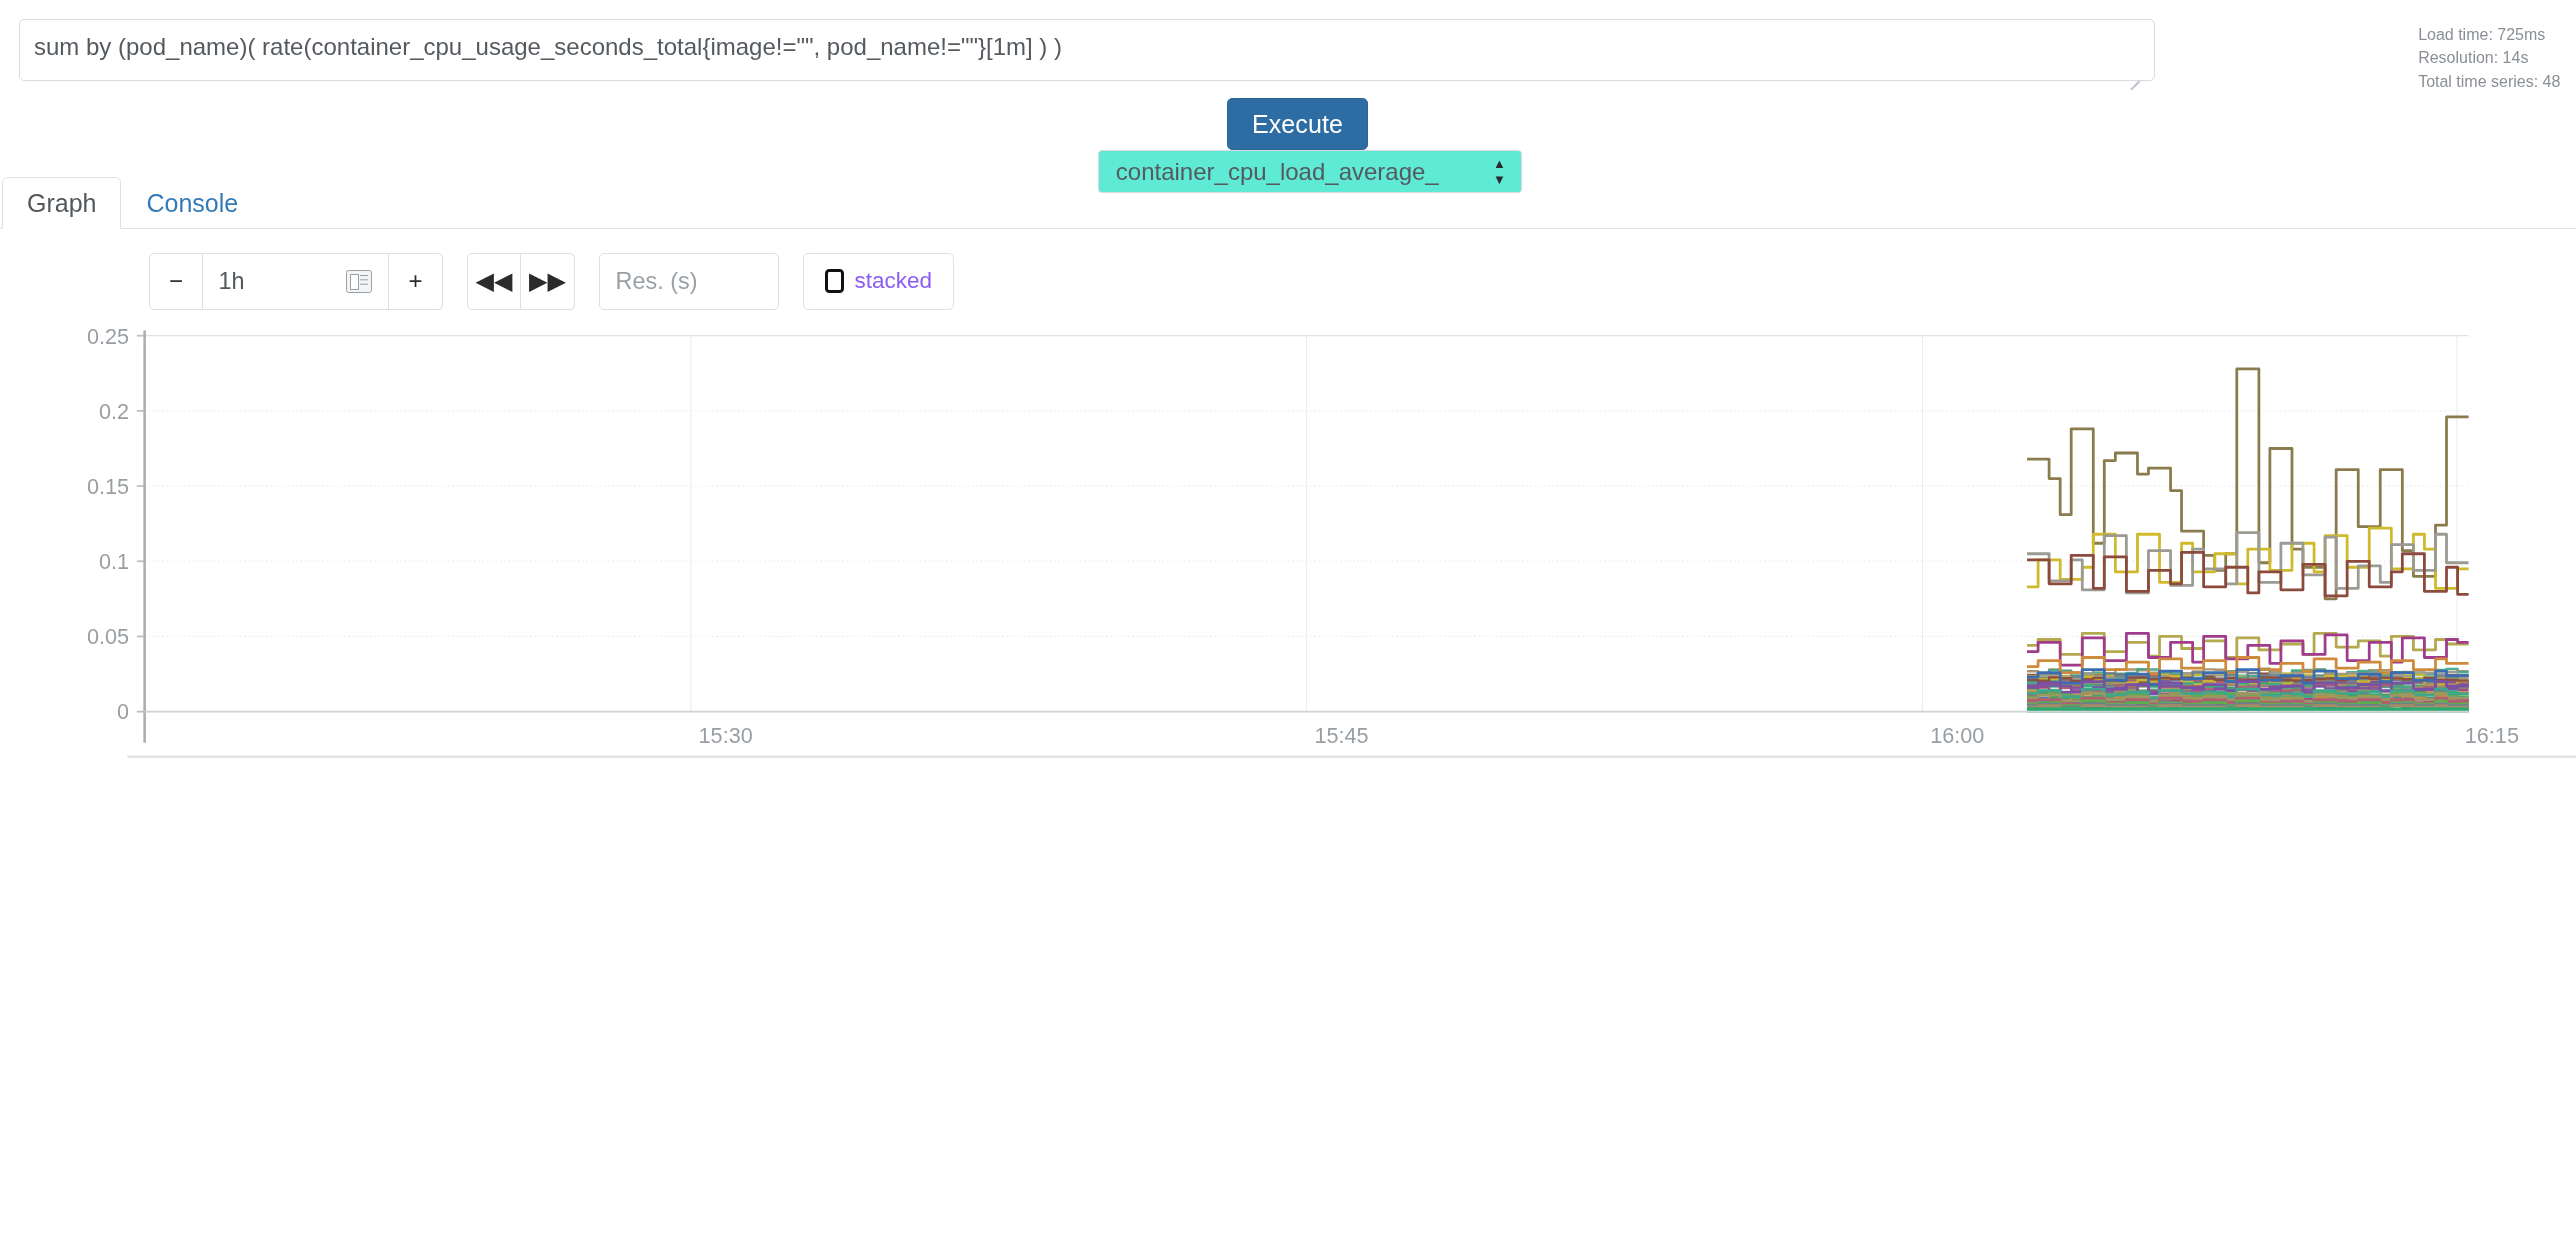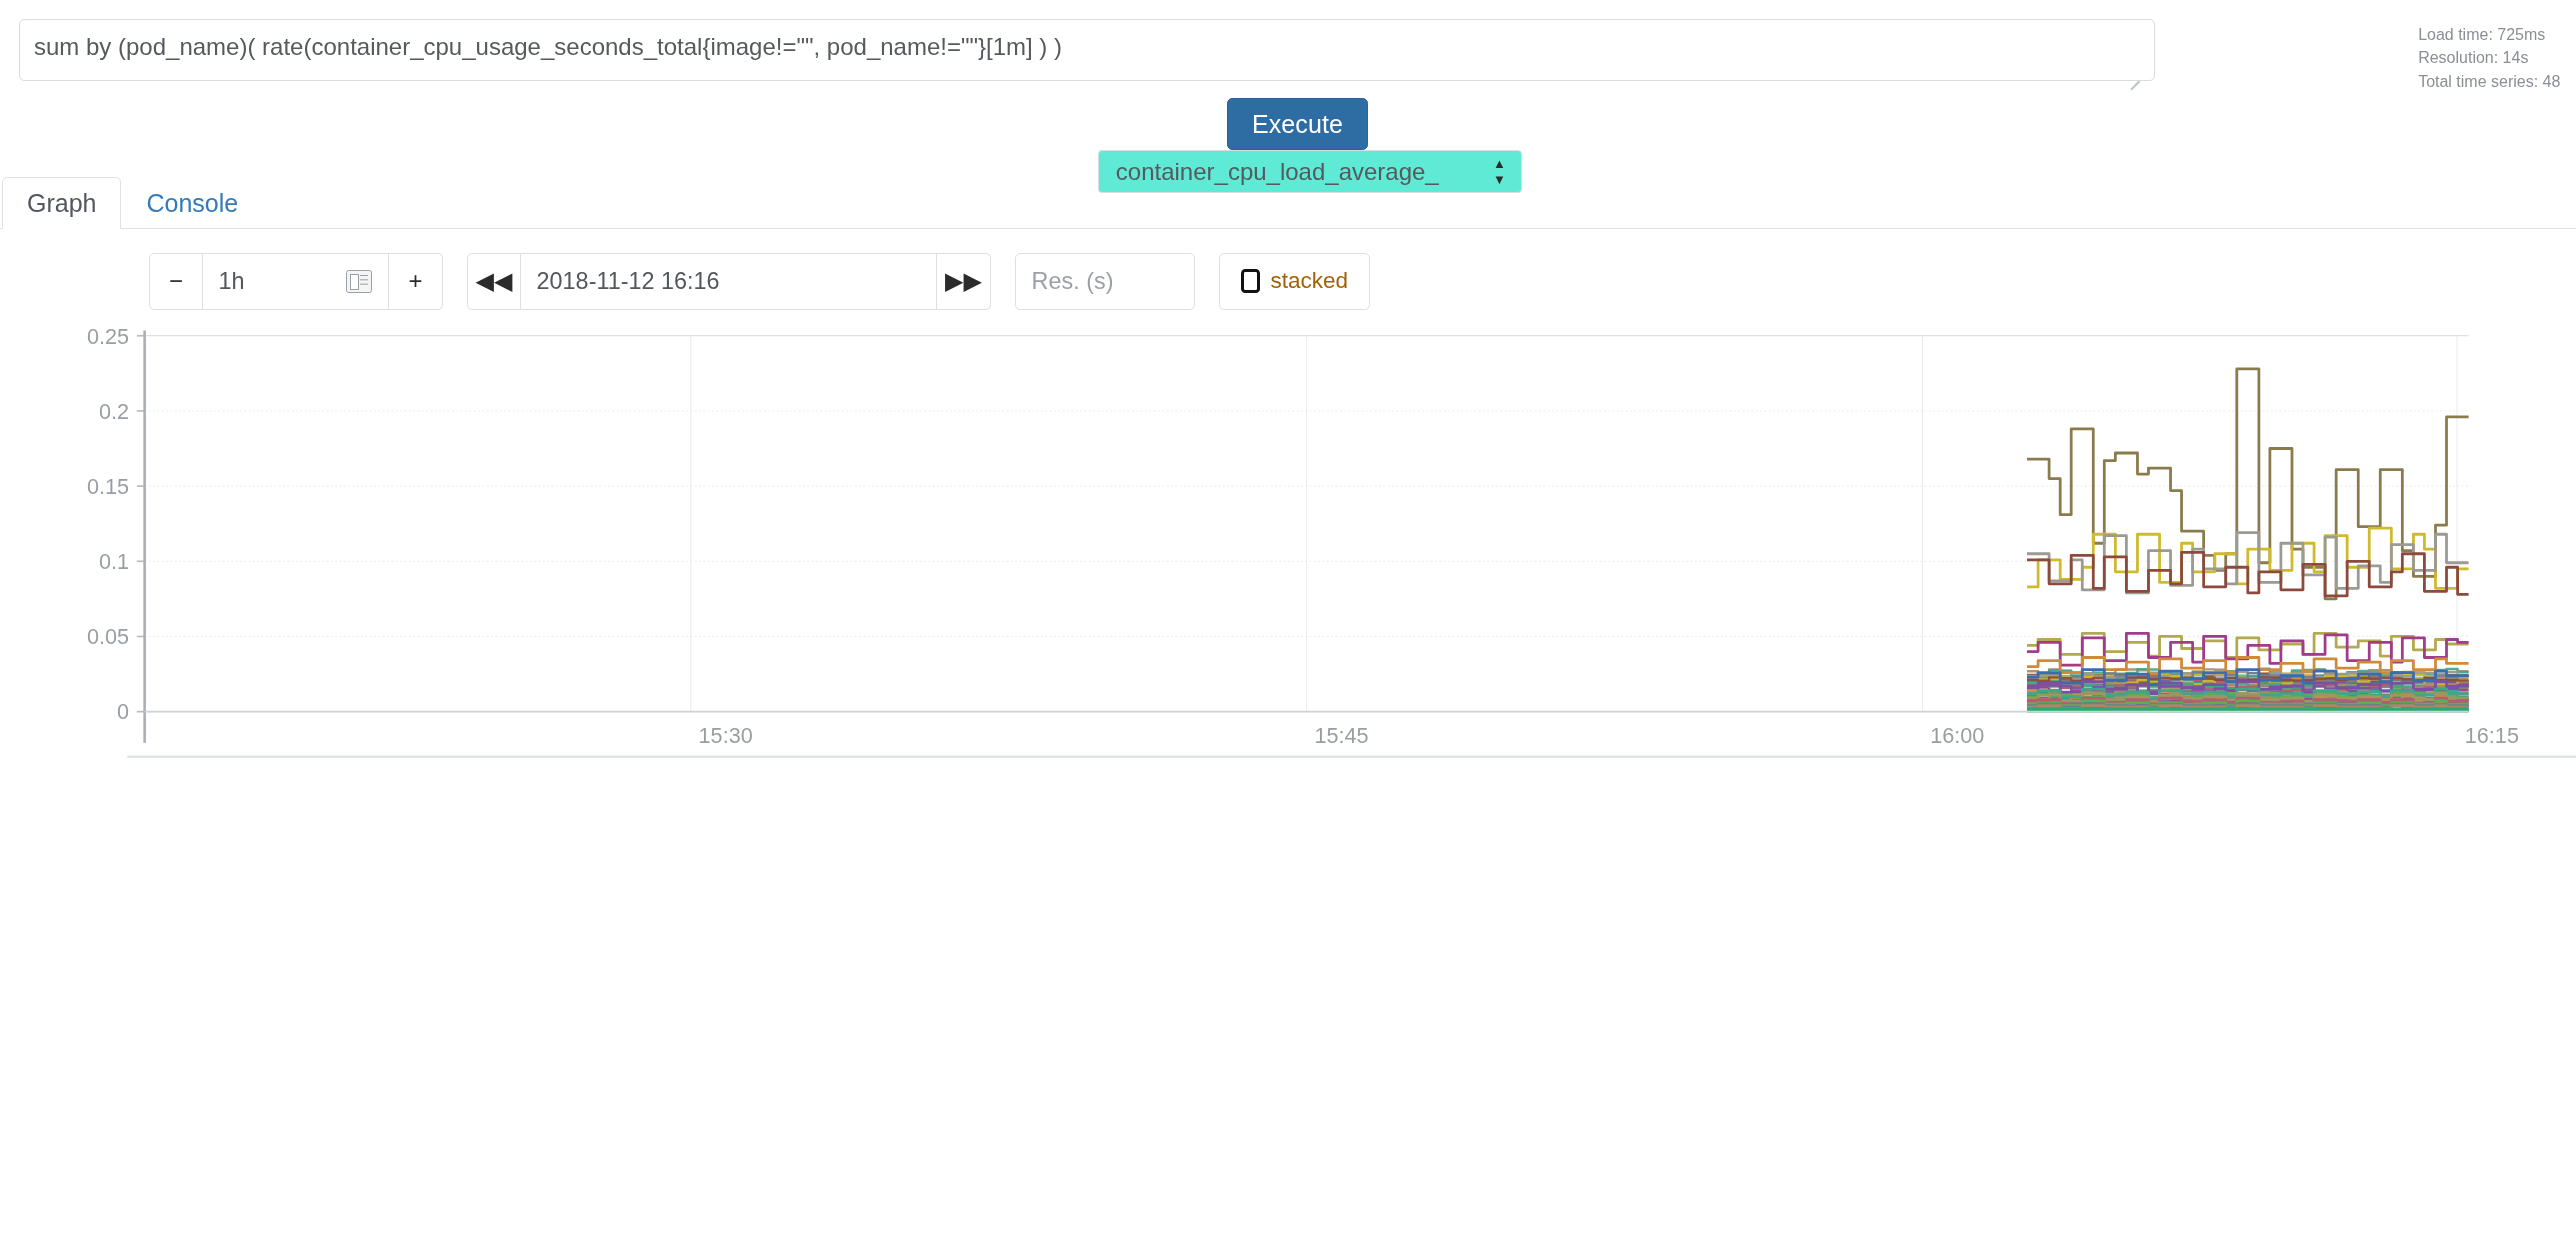--- a/index.html
+++ b/index.html
@@ -213,21 +213,21 @@
   }
   .stacked-box {
     border: 1.7px solid #dcdfe3;
     background: #fff;
     height: 57px;
     border-radius: 5.2px;
     display: flex; align-items: center;
     gap: 10.4px;
     padding: 0 21px;
     font-size: 22.5px;
-    color: #a16207;
+    color: #8b5cf6;
     cursor: pointer;
   }
   .stacked-glyph {
     width: 19px; height: 24px;
     border: 3.5px solid #111;
     border-radius: 4.3px;
     display: inline-block;
     flex: 0 0 auto;
   }
 
@@ -290,23 +290,20 @@
     <button class="ctl-btn">−</button>
     <div class="ctl-field range-field">
       <span class="range-val">1h</span>
       <span class="range-icon"></span>
     </div>
     <button class="ctl-btn">+</button>
   </div>
 
   <div class="ctl-group">
     <button class="ctl-btn">◀◀</button>
-    <div class="ctl-field time-field">
-      <span>2018-11-12 16:16</span>
-    </div>
     <button class="ctl-btn">▶▶</button>
   </div>
 
   <div class="ctl-field res-field">
     <span>Res. (s)</span>
   </div>
 
   <div class="stacked-box">
     <span class="stacked-glyph"></span>
     <span>stacked</span>

